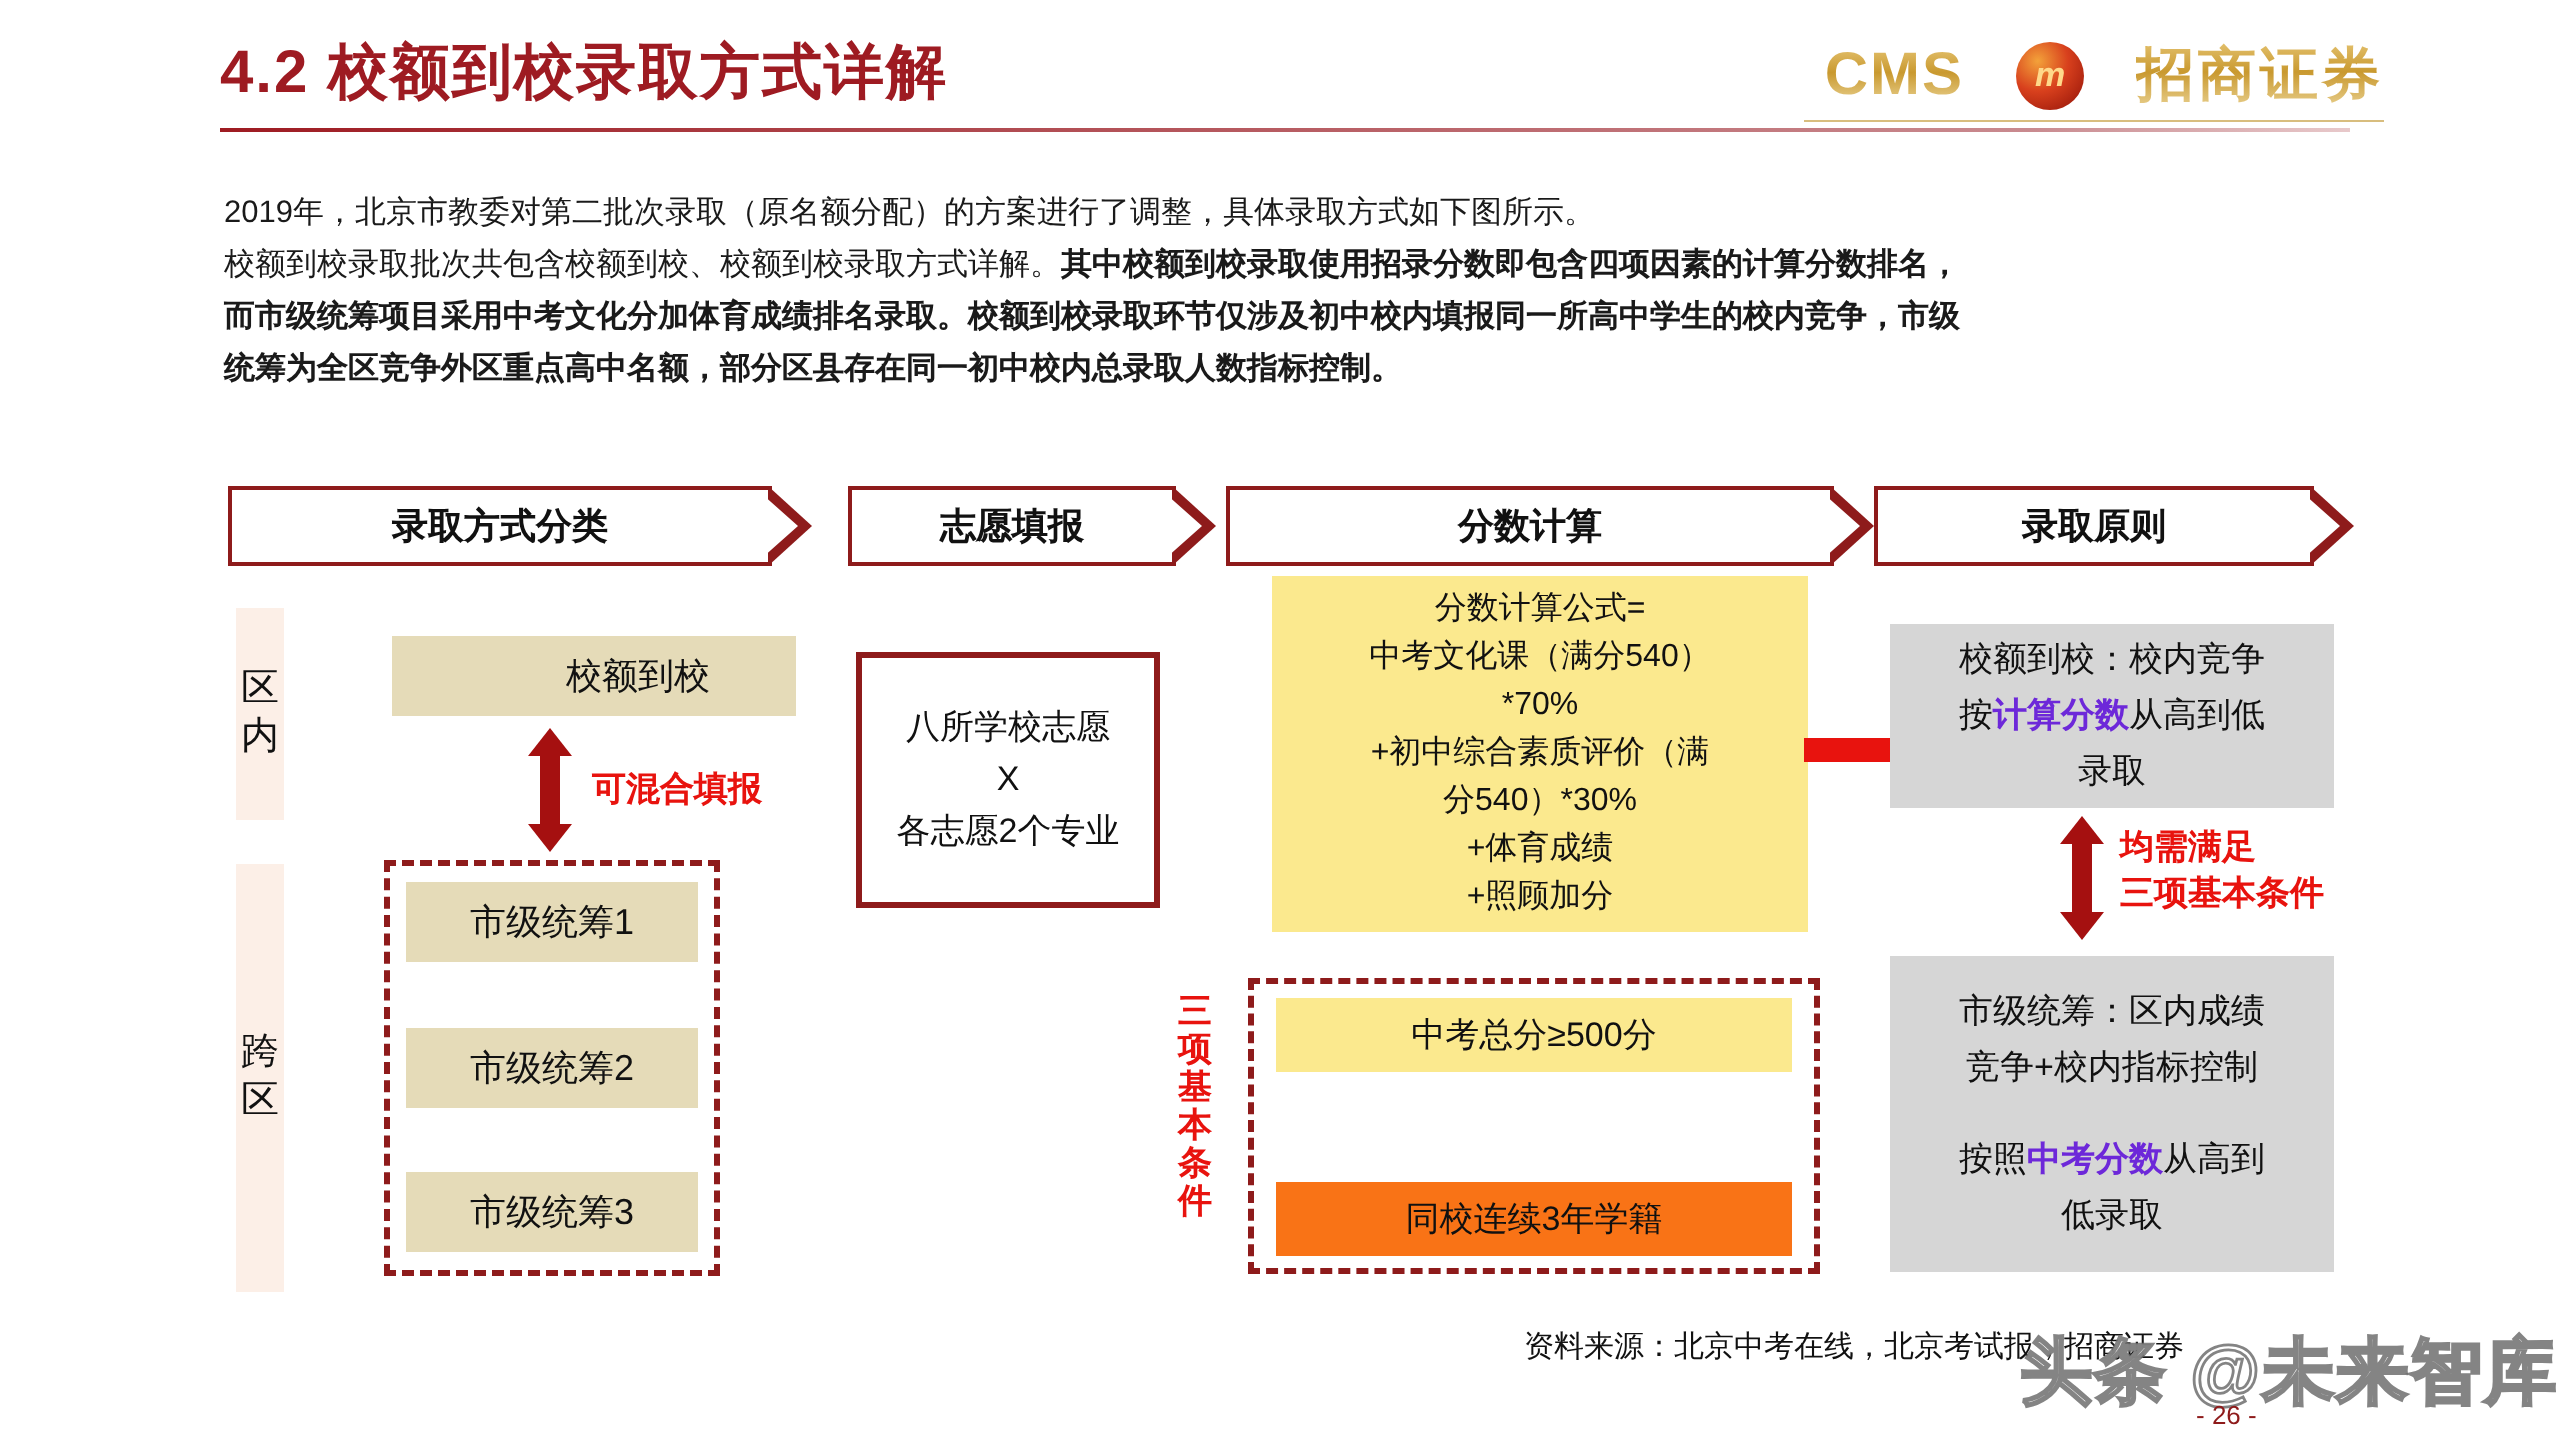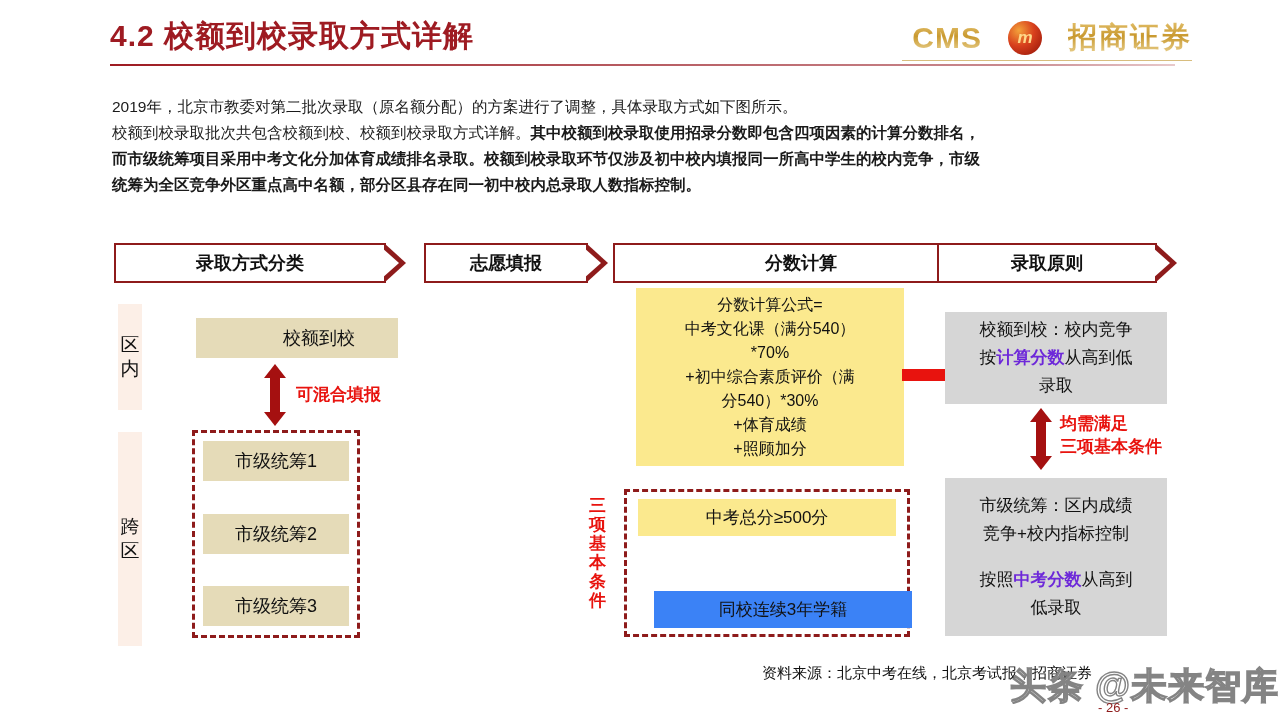--- a/index.html
+++ b/index.html
@@ -92,21 +92,21 @@
   }
   .graybox .hl,.yellowbox .hl{color:#6d28d9;font-weight:bold;}
   .dashed{position:absolute;border:3px dashed #8E1B1B;box-sizing:border-box;}
 
   .condbox{
     position:absolute;display:flex;align-items:center;justify-content:center;
     font-size:17px;color:#111;
   }
   .c-yellow{background:#FBE98E;}
   .c-tan{background:#DFD2AE;}
-  .c-blue{background:#3b82f6;margin-left:16px;}
+  .c-blue{background:#f97316;}
 
   
   .redtext{position:absolute;color:#E8130E;font-weight:bold;font-size:17px;line-height:23px;}
   .vert-red{
     position:absolute;color:#E8130E;font-weight:bold;font-size:17px;line-height:19px;
     width:19px;text-align:center;
   }
   .dblarrow{position:absolute;width:22px;}
   .dblarrow .shaft{position:absolute;left:6px;top:12px;width:10px;bottom:12px;background:#A51010;}
   .dblarrow .up{position:absolute;left:0;top:0;width:0;height:0;
@@ -153,21 +153,21 @@
   </div>
 
   <div class="banner" style="left:114px;top:243px;width:268px;align-items:center;">
     <span>录取方式分类</span>
     <span class="chev"></span>
   </div>
   <div class="banner" style="left:424px;top:243px;width:160px;">
     <span>志愿填报</span>
     <span class="chev"></span>
   </div>
-  <div class="banner" style="left:613px;top:243px;width:300px;padding-left:36px;">
+  <div class="banner" style="left:613px;top:243px;width:300px;">
     <span>分数计算</span>
     <span class="chev"></span>
   </div>
   <div class="banner" style="left:937px;top:243px;width:216px;">
     <span>录取原则</span>
     <span class="chev"></span>
   </div>
 
   <div class="sidelabel" style="left:118px;top:304px;height:106px;">
     <span>区内</span>
@@ -191,20 +191,27 @@
   <div class="tanbox" style="left:203px;top:441px;width:146px;height:40px;">
     <span>市级统筹1</span>
   </div>
   <div class="tanbox" style="left:203px;top:514px;width:146px;height:40px;">
     <span>市级统筹2</span>
   </div>
   <div class="tanbox" style="left:203px;top:586px;width:146px;height:40px;">
     <span>市级统筹3</span>
   </div>
 
+  <div class="whitebox" style="left:428px;top:326px;width:152px;height:128px;">
+    <div>
+      <div>八所学校志愿</div>
+      <div>X</div>
+      <div>各志愿2个专业</div>
+    </div>
+  </div>
 
   <div class="yellowbox" style="left:636px;top:288px;width:268px;height:178px;">
     <div>
       <div>分数计算公式=</div>
       <div>中考文化课（满分540）</div>
       <div>*70%</div>
       <div>+初中综合素质评价（满</div>
       <div>分540）*30%</div>
       <div>+体育成绩</div>
       <div>+照顾加分</div>

